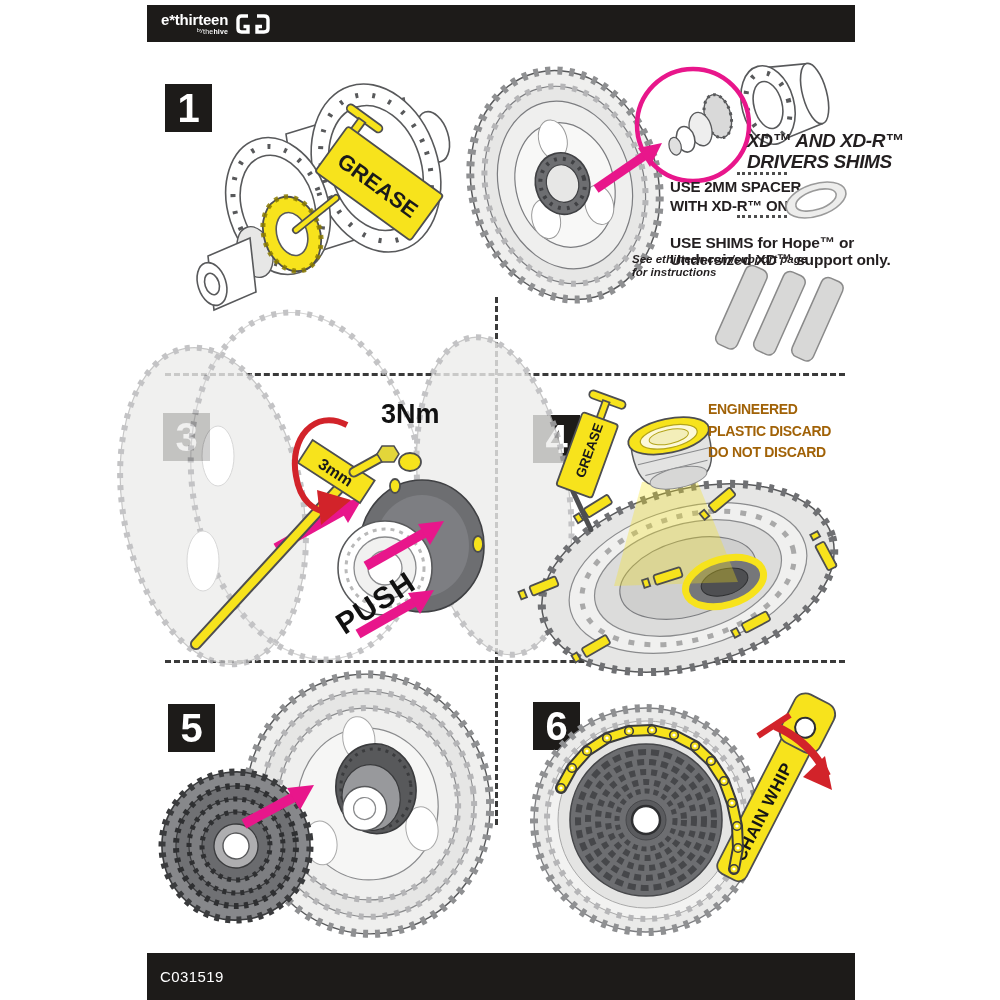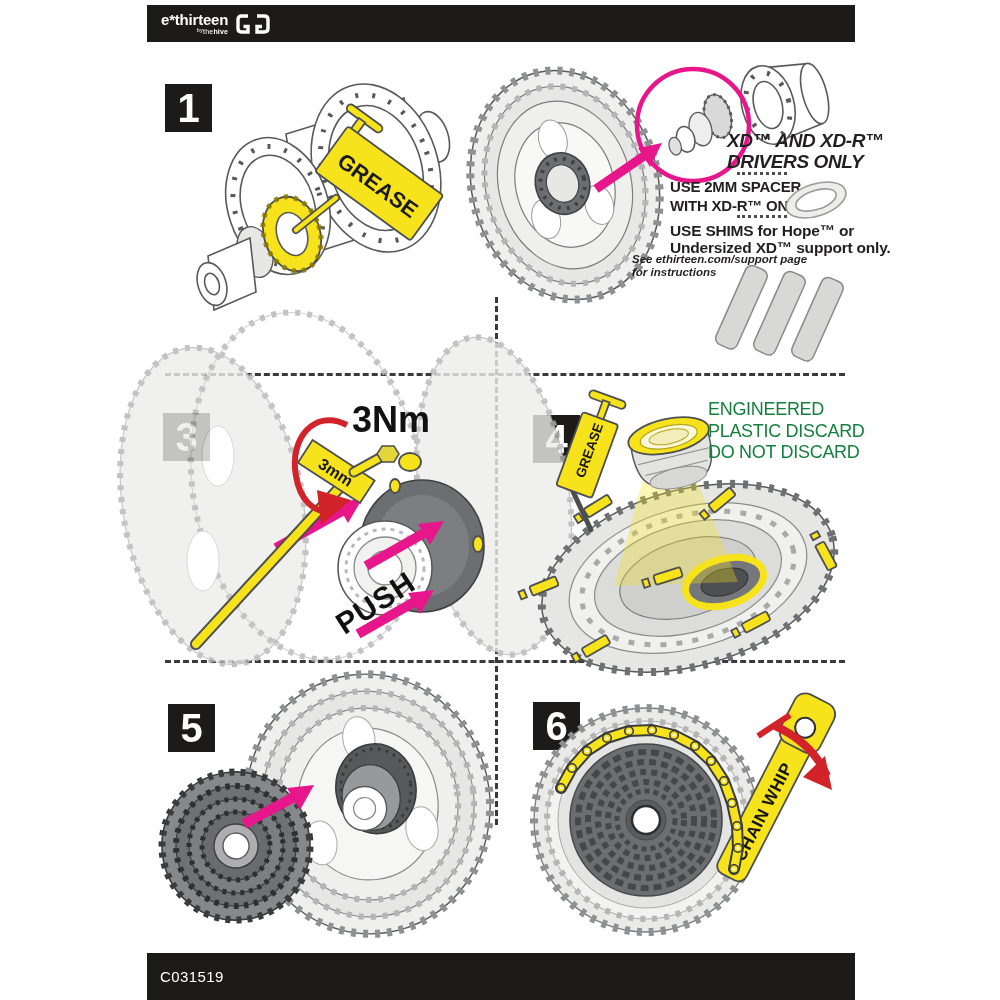--- a/index.html
+++ b/index.html
@@ -18,26 +18,26 @@
   .brand-sub .by{font-size:5.5px;vertical-align:2px;}
   .brand-sub .the{font-weight:400;}
   .brand-sub .hive{font-weight:700;}
   .footer-bar{left:147px;top:953px;width:708px;height:47px;line-height:47px;padding-left:13px;box-sizing:border-box;font-size:15px;letter-spacing:.4px;}
   
   .badge{width:47px;height:48px;background:#1d1b19;color:#fff;display:flex;align-items:center;justify-content:center;font-size:40px;font-weight:700;}
   
   .hdash{height:0;border-top:3px dashed #3a3a3a;}
   .vdash{width:0;border-left:3px dashed #3a3a3a;}
   
-  .note-lg{font-size:19px;font-weight:700;font-style:italic;line-height:21px;color:#231f20;letter-spacing:-.4px;white-space:nowrap;}
+  .note-lg{font-size:19px;font-weight:700;font-style:italic;line-height:21px;color:#231f20;letter-spacing:-.4px;white-space:nowrap;margin-left:20px;}
   .note-md{font-size:15px;font-weight:700;line-height:19px;color:#231f20;letter-spacing:-.2px;white-space:nowrap;}
   .note-sm{font-size:11.5px;font-weight:700;font-style:italic;line-height:12.5px;color:#231f20;white-space:nowrap;}
-  .note-plain{font-size:18px;font-weight:400;line-height:21.5px;color:#15803d;letter-spacing:-.3px;white-space:nowrap;}
+  .note-plain{font-size:14px;font-weight:700;line-height:21.5px;color:#a16207;letter-spacing:-.3px;white-space:nowrap;}
   .dotted{height:0;border-top:3px dotted #4d4d4d;}
-  .torque{font-size:36px;font-weight:700;color:#111;}
+  .torque{font-size:27px;font-weight:700;color:#111;margin-left:29px;}
   .push{font-size:30px;font-weight:700;color:#111;letter-spacing:1px;transform:rotate(-33deg);}
   
   svg{overflow:visible;}
   svg text{font-family:"Liberation Sans",sans-serif;}
   .white-part{fill:#ffffff;stroke:#58595b;stroke-width:1.6;}
   .gray-part{fill:#e7e7e6;stroke:#58595b;stroke-width:1.4;}
   .yellow{fill:#f7e31c;stroke:#4d4e50;stroke-width:1.8;}
   .dark{fill:#6d6e71;stroke:#404144;stroke-width:1.6;}
   .teeth{fill:none;stroke:#6f7073;stroke-width:8;stroke-dasharray:5 8;}
   .teeth-light{fill:none;stroke:#8f9092;stroke-width:8;stroke-dasharray:5 7;}
@@ -136,35 +136,35 @@
     <ellipse cx="215" cy="84" rx="9" ry="13" class="white-part" stroke-width="1.3"></ellipse>
     <ellipse cx="203" cy="88" rx="6" ry="9" fill="#e0e0e0" stroke="#58595b" stroke-width="1.2"></ellipse>
   </g>
   <ellipse cx="225" cy="72" rx="56" ry="56" class="mag" stroke-width="4.5"></ellipse>
   <line x1="128" y1="136" x2="176" y2="103" class="mag" stroke-width="9"></line>
   <polygon points="194,90 170,95 182,114" class="mag-fill"></polygon>
 </svg>
 
 <div class="abs note-lg" style="left:727px;top:130px;">
   <div>XD™ AND XD-R™</div>
-  <div>DRIVERS ONLY</div>
+  <div>DRIVERS SHIMS</div>
 </div>
 <div class="abs dotted" style="left:737px;top:172px;width:50px;"></div>
 <div class="abs note-md" style="left:670px;top:177px;">
   <div>USE 2MM SPACER</div>
   <div>WITH XD-R™ ONLY</div>
 </div>
 <svg class="abs" style="left:780px;top:178px;" width="72" height="44" viewBox="0 0 72 44">
   <g transform="rotate(-18 36 22)">
     <ellipse cx="36" cy="22" rx="31" ry="16" fill="#ededec" stroke="#9a9a9a" stroke-width="1.6"></ellipse>
     <ellipse cx="36" cy="22" rx="21" ry="9.5" fill="#ffffff" stroke="#9a9a9a" stroke-width="1.6"></ellipse>
   </g>
 </svg>
 <div class="abs dotted" style="left:737px;top:215px;width:50px;"></div>
-<div class="abs note-md" style="left:670px;top:222px;font-size:15.5px;line-height:17px;">
+<div class="abs note-md" style="left:670px;top:234px;font-size:15.5px;line-height:17px;">
   <div>USE SHIMS for Hope™ or</div>
   <div>Undersized XD™ support only.</div>
 </div>
 <div class="abs note-sm" style="left:632px;top:253px;">
   <div>See ethirteen.com/support page</div>
   <div>for instructions</div>
 </div>
 <svg class="abs" style="left:712px;top:262px;" width="140" height="92" viewBox="0 0 140 92">
   <rect x="18" y="2" width="23" height="86" rx="7" transform="rotate(24 29 45)" fill="#d8d8d7" stroke="#8a8a8a" stroke-width="1.5"></rect>
   <rect x="56" y="8" width="23" height="86" rx="7" transform="rotate(24 67 51)" fill="#d8d8d7" stroke="#8a8a8a" stroke-width="1.5"></rect>

